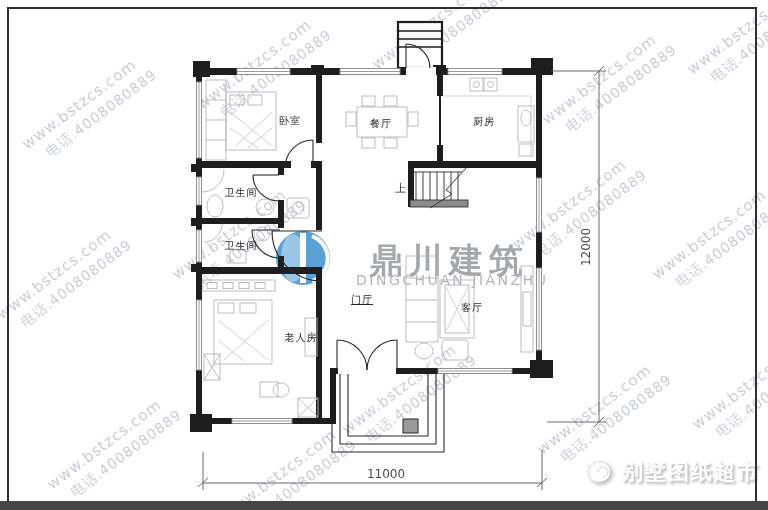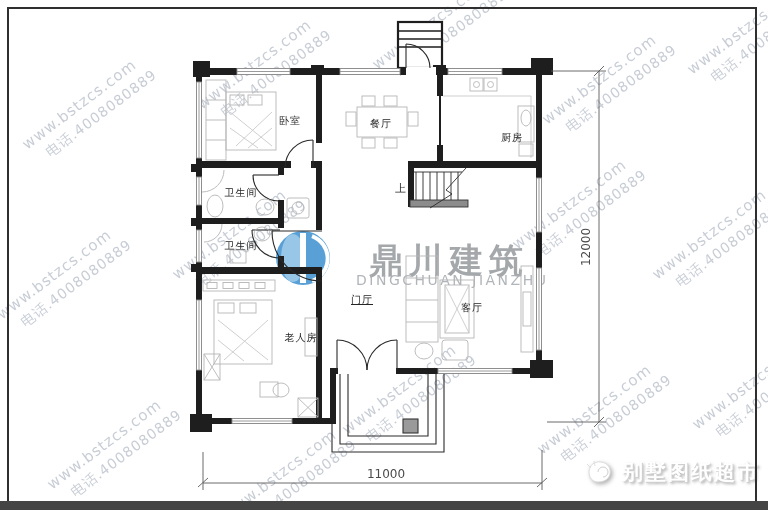--- a/index.html
+++ b/index.html
@@ -27,21 +27,21 @@
   .logo-cn{position:absolute;left:337px;top:238px;font-size:34px;font-weight:bold;
            color:#9b9fa3;letter-spacing:6px;white-space:nowrap;opacity:.9;margin-left:32px;}
   .logo-en{position:absolute;left:356px;top:272px;font-size:14px;color:#a9adb2;
            letter-spacing:2.5px;white-space:nowrap;opacity:.9;}
 
   
   .rlabel{position:absolute;transform:translate(-50%,-50%);font-size:10px;
           color:#262626;letter-spacing:1px;white-space:nowrap;}
   .lab-bedroom{left:290px;top:121px;}
   .lab-dining{left:381px;top:124px;}
-  .lab-kitchen{left:484px;top:138px;margin-left:28px;}
+  .lab-kitchen{left:484px;top:122px;}
   .lab-bath1{left:241px;top:193px;}
   .lab-bath2{left:241px;top:246px;}
   .lab-elder{left:293px;top:338px;margin-left:8px;}
   .lab-foyer{left:362px;top:300px;text-decoration:underline;}
   .lab-living{left:472px;top:308px;}
   .lab-stairs{left:401px;top:188px;font-size:11px;}
 
   
   .dim{position:absolute;font-size:12px;color:#4a4a4a;white-space:nowrap;}
   .dim-w{left:386px;top:474px;transform:translate(-50%,-50%);}

